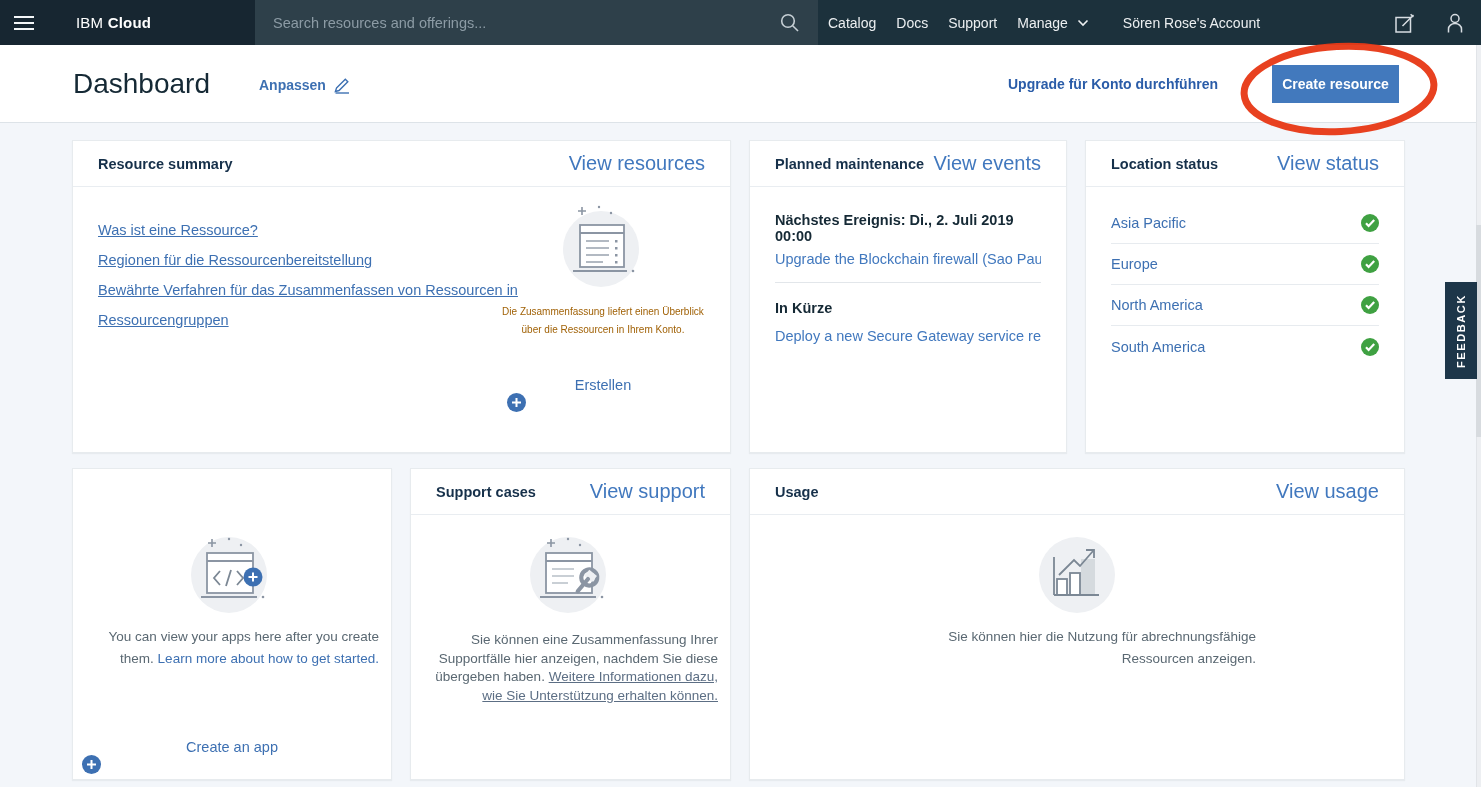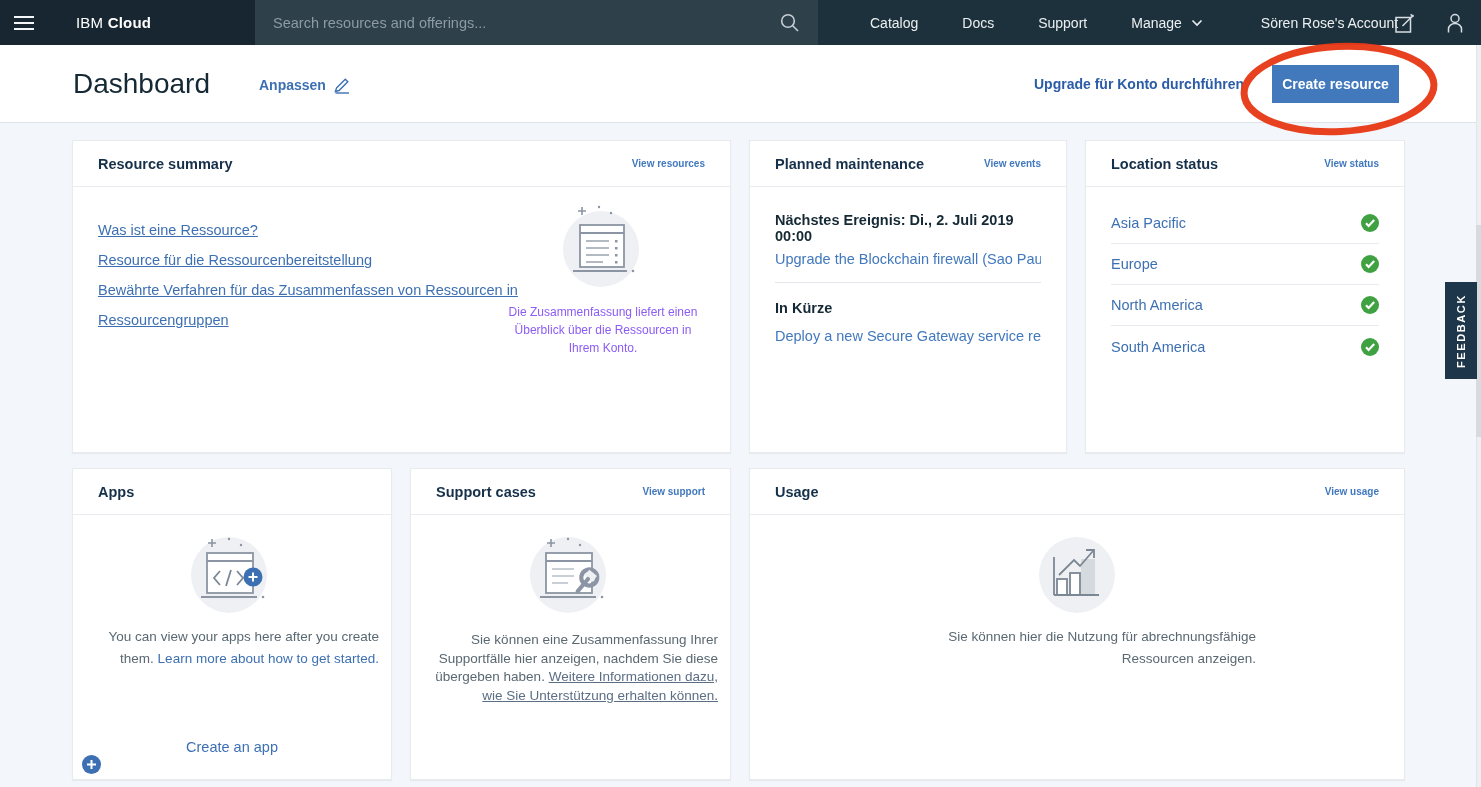--- a/index.html
+++ b/index.html
@@ -11,57 +11,57 @@
   .nav-left { position:absolute; left:0; top:0; width:255px; height:45px; background:#172631; display:flex; align-items:center; }
   .hamburger { margin-left:14px; width:20px; cursor:pointer; }
   .hamburger div { height:2px; background:#f4f7f9; margin:4px 0; }
   .brand { margin-left:42px; font-size:15px; color:#ffffff; letter-spacing:.2px; white-space:nowrap; }
   .brand b { font-weight:bold; }
   .nav-search { position:absolute; left:255px; top:0; width:563px; height:45px; background:#2e404a; }
   .nav-search input { width:100%; height:100%; background:transparent; border:none; outline:none;
     padding:0 50px 0 18px; font-family:inherit; font-size:14.5px; color:#d4dce1; }
   .nav-search input::placeholder { color:#8c9ba5; }
   .search-ic { position:absolute; right:18px; top:12px; }
-  .nav-menu { position:absolute; left:870px; top:0; height:45px; display:flex; align-items:center; gap:44px;
+  .nav-menu { position:absolute; left:828px; top:0; height:45px; display:flex; align-items:center; gap:20px;
     font-size:14px; color:#eceff1; white-space:nowrap; }
   .nav-item { cursor:pointer; }
   .manage-group { display:flex; align-items:center; gap:9px; cursor:pointer; }
   .nav-account { margin-left:14px; cursor:pointer; }
   .nav-icon-btn { position:absolute; top:12px; cursor:pointer; }
 
   
   .page-header { position:absolute; left:0; top:45px; width:1481px; height:78px; background:#ffffff;
     border-bottom:1px solid #dde3e8; }
   .page-title { position:absolute; left:73px; top:23px; font-size:28px; color:#152935; font-weight:400; }
   .customize { position:absolute; left:259px; top:30px; display:flex; align-items:center; gap:7px;
     font-size:14px; font-weight:bold; color:#3d70b2; cursor:pointer; }
-  .header-right { position:absolute; right:82px; top:0; height:78px; display:flex; align-items:center; gap:28px; }
+  .header-right { position:absolute; right:82px; top:0; height:78px; display:flex; align-items:center; gap:54px; }
   .upgrade-link { font-size:14px; font-weight:bold; color:#2a5ca8; cursor:pointer; white-space:nowrap; }
   .create-btn { width:127px; height:38px; background:#4279bd; color:#ffffff; font-family:inherit;
     font-size:14px; font-weight:bold; border:none; cursor:pointer; }
   .annotation { position:absolute; left:1237px; top:40px; z-index:9; pointer-events:none; }
 
   
   .card { position:absolute; background:#ffffff; border:1px solid #e7ebee; box-shadow:0 1px 1px rgba(23,38,47,.05); }
   .card-rs    { left:72px;   top:140px; width:659px; height:313px; }
   .card-pm    { left:749px;  top:140px; width:318px; height:313px; }
   .card-ls    { left:1085px; top:140px; width:320px; height:313px; }
   .card-apps  { left:72px;   top:468px; width:320px; height:312px; }
   .card-sc    { left:410px;  top:468px; width:321px; height:312px; }
   .card-usage { left:749px;  top:468px; width:656px; height:312px; }
   .card-header { height:46px; display:flex; justify-content:space-between; align-items:center;
     padding:0 25px; border-bottom:1px solid #e9edf1; }
   .card-title { font-size:14.5px; font-weight:bold; color:#16304a; }
-  .card-action { font-size:10px; color:#4178be; cursor:pointer;font-weight:bold; }
+  .card-action { font-size:20px; color:#4178be; cursor:pointer; }
 
   
   .rs-links { position:absolute; left:25px; top:74px; width:436px; font-size:14.5px; line-height:30px; }
   .rs-links a { display:block; color:#3d70b2; text-decoration:underline; cursor:pointer; }
   .rs-side { position:absolute; left:425px; top:60px; width:210px; text-align:center; }
-  .rs-desc { margin-top:6px; font-size:12px; line-height:18px; color:#8b5cf6; }
+  .rs-desc { margin-top:6px; font-size:10px; line-height:18px; color:#a16207; }
   .rs-create { position:absolute; left:425px; top:236px; width:210px; text-align:center; font-size:14.5px;
     color:#3d70b2; cursor:pointer; }
   .plus-ic { vertical-align:-4px; margin-left:9px; }
 
   
   .pm-body { position:absolute; left:25px; right:25px; top:46px; font-size:14.5px; }
   .pm-next-label { margin-top:25px; font-weight:bold; color:#152935; line-height:16px; }
   .pm-link { display:block; margin-top:7px; color:#4178be; cursor:pointer; white-space:nowrap; overflow:hidden; }
   .pm-div { margin-top:15px; border:none; border-top:1px solid #e2e6ea; }
   .pm-upcoming { margin-top:15px; font-weight:bold; color:#152935; line-height:20px; }
@@ -164,21 +164,21 @@
   <ellipse cx="102" cy="49" rx="95" ry="42.5" fill="none" stroke="#e73917" stroke-width="7" transform="rotate(-3 102 49)" opacity="0.96"></ellipse>
 </svg>
 
 <div class="card card-rs">
   <div class="card-header">
     <span class="card-title">Resource summary</span>
     <span class="card-action">View resources</span>
   </div>
   <div class="rs-links">
     <a>Was ist eine Ressource?</a>
-    <a>Resource für die Ressourcenbereitstellung</a>
+    <a>Regionen für die Ressourcenbereitstellung</a>
     <a>Bewährte Verfahren für das Zusammenfassen von Ressourcen in Ressourcengruppen</a>
   </div>
   <div class="rs-side">
     <svg class="inline-svg" width="104" height="92" viewBox="0 0 104 92">
       <circle cx="50" cy="48" r="38" fill="#eef0f3"></circle>
       <path d="M27,10 h8 M31,6 v8" stroke="#8b95a3" stroke-width="1.6"></path>
       <circle cx="48" cy="6" r="1.2" fill="#8b95a3"></circle>
         <circle cx="60" cy="12" r="1.2" fill="#8b95a3"></circle>
       <rect x="29" y="24" width="44" height="42" fill="#ffffff" stroke="#8b95a3" stroke-width="1.8"></rect>
       <line x1="29" y1="32" x2="73" y2="32" stroke="#8b95a3" stroke-width="1.8"></line>
@@ -192,20 +192,27 @@
         <rect x="64" y="39" width="2.5" height="2.5"></rect>
           <rect x="64" y="46" width="2.5" height="2.5"></rect>
         <rect x="64" y="53" width="2.5" height="2.5"></rect>
           <rect x="64" y="60" width="2.5" height="2.5"></rect>
       </g>
       <line x1="22" y1="70" x2="76" y2="70" stroke="#8b95a3" stroke-width="1.8"></line>
       <circle cx="82" cy="70" r="1.3" fill="#8b95a3"></circle>
     </svg>
     <div class="rs-desc">Die Zusammenfassung liefert einen Überblick über die Ressourcen in Ihrem Konto.</div>
   </div>
+  <div class="rs-create">
+    <span>Erstellen</span>
+    <svg class="plus-ic" width="19" height="19" viewBox="0 0 19 19">
+        <circle cx="9.5" cy="9.5" r="9.5" fill="#3d70b2"></circle>
+        <path d="M9.5,5 v9 M5,9.5 h9" stroke="#ffffff" stroke-width="2"></path>
+      </svg>
+  </div>
 </div>
 
 <div class="card card-pm">
   <div class="card-header">
     <span class="card-title">Planned maintenance</span>
     <span class="card-action">View events</span>
   </div>
   <div class="pm-body">
     <div class="pm-next-label">Nächstes Ereignis: Di., 2. Juli 2019 00:00</div>
     <a class="pm-link">Upgrade the Blockchain firewall (Sao Pau...</a>
@@ -246,23 +253,20 @@
       <span>South America</span>
       <svg width="18" height="18" viewBox="0 0 18 18">
           <circle cx="9" cy="9" r="9" fill="#3fa142"></circle>
           <path d="M5,9.3 l2.6,2.7 L13.2,6" fill="none" stroke="#ffffff" stroke-width="2.2"></path>
         </svg>
     </div>
   </div>
 </div>
 
 <div class="card card-apps">
-  <div class="card-header">
-    <span class="card-title">Apps</span>
-  </div>
   <div class="empty-icon">
     <svg class="inline-svg" width="110" height="86" viewBox="0 0 110 86">
       <circle cx="52" cy="44" r="38" fill="#eef0f3"></circle>
       <path d="M31,12 h8 M35,8 v8" stroke="#8b95a3" stroke-width="1.6"></path>
       <circle cx="52" cy="8" r="1.2" fill="#8b95a3"></circle>
         <circle cx="64" cy="14" r="1.2" fill="#8b95a3"></circle>
       <rect x="30" y="22" width="46" height="40" fill="#ffffff" stroke="#8b95a3" stroke-width="1.8"></rect>
       <line x1="30" y1="30" x2="76" y2="30" stroke="#8b95a3" stroke-width="1.8"></line>
       <g stroke="#7b8794" stroke-width="1.8" fill="none">
         <path d="M43,40 l-6,7 6,7"></path>

